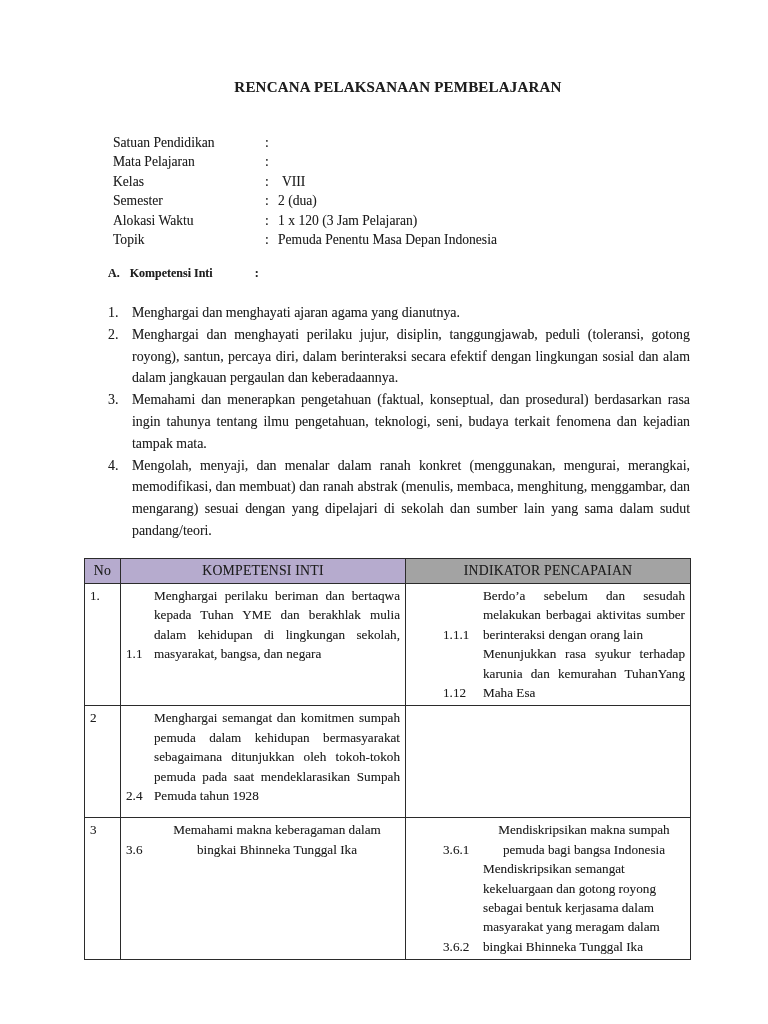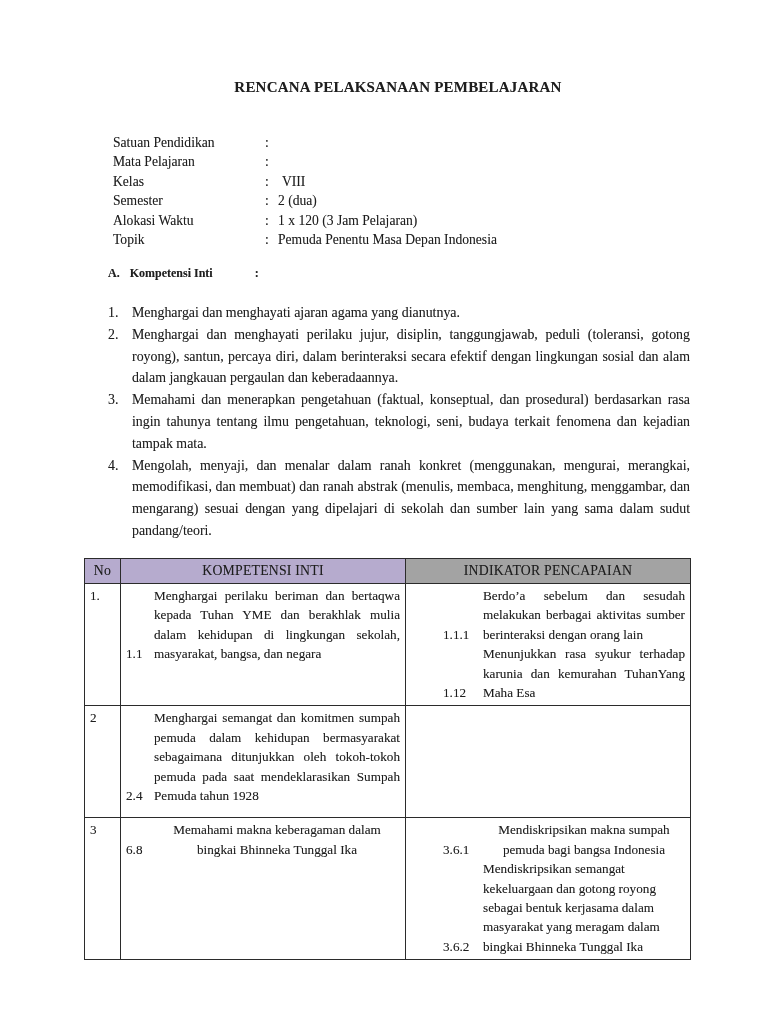--- a/index.html
+++ b/index.html
@@ -161,21 +161,21 @@
             <span class="ki-num">2.4</span>
             <span class="txt just">Menghargai semangat dan komitmen sumpah pemuda dalam kehidupan bermasyarakat sebagaimana ditunjukkan oleh tokoh-tokoh pemuda pada saat mendeklarasikan Sumpah Pemuda tahun 1928</span>
           </div>
         </td>
         <td></td>
       </tr>
       <tr class="r3">
         <td class="cell-no">3</td>
         <td>
           <div class="hang">
-            <span class="ki-num">6.8</span>
+            <span class="ki-num">3.6</span>
             <span class="txt center-wrap">Memahami makna keberagaman dalam bingkai Bhinneka Tunggal Ika</span>
           </div>
         </td>
         <td>
           <div class="hang ip-block">
             <span class="ip-num">3.6.1</span>
             <span class="txt center-wrap">Mendiskripsikan makna sumpah pemuda bagi bangsa Indonesia</span>
           </div>
           <div class="hang ip-block">
             <span class="ip-num">3.6.2</span>

